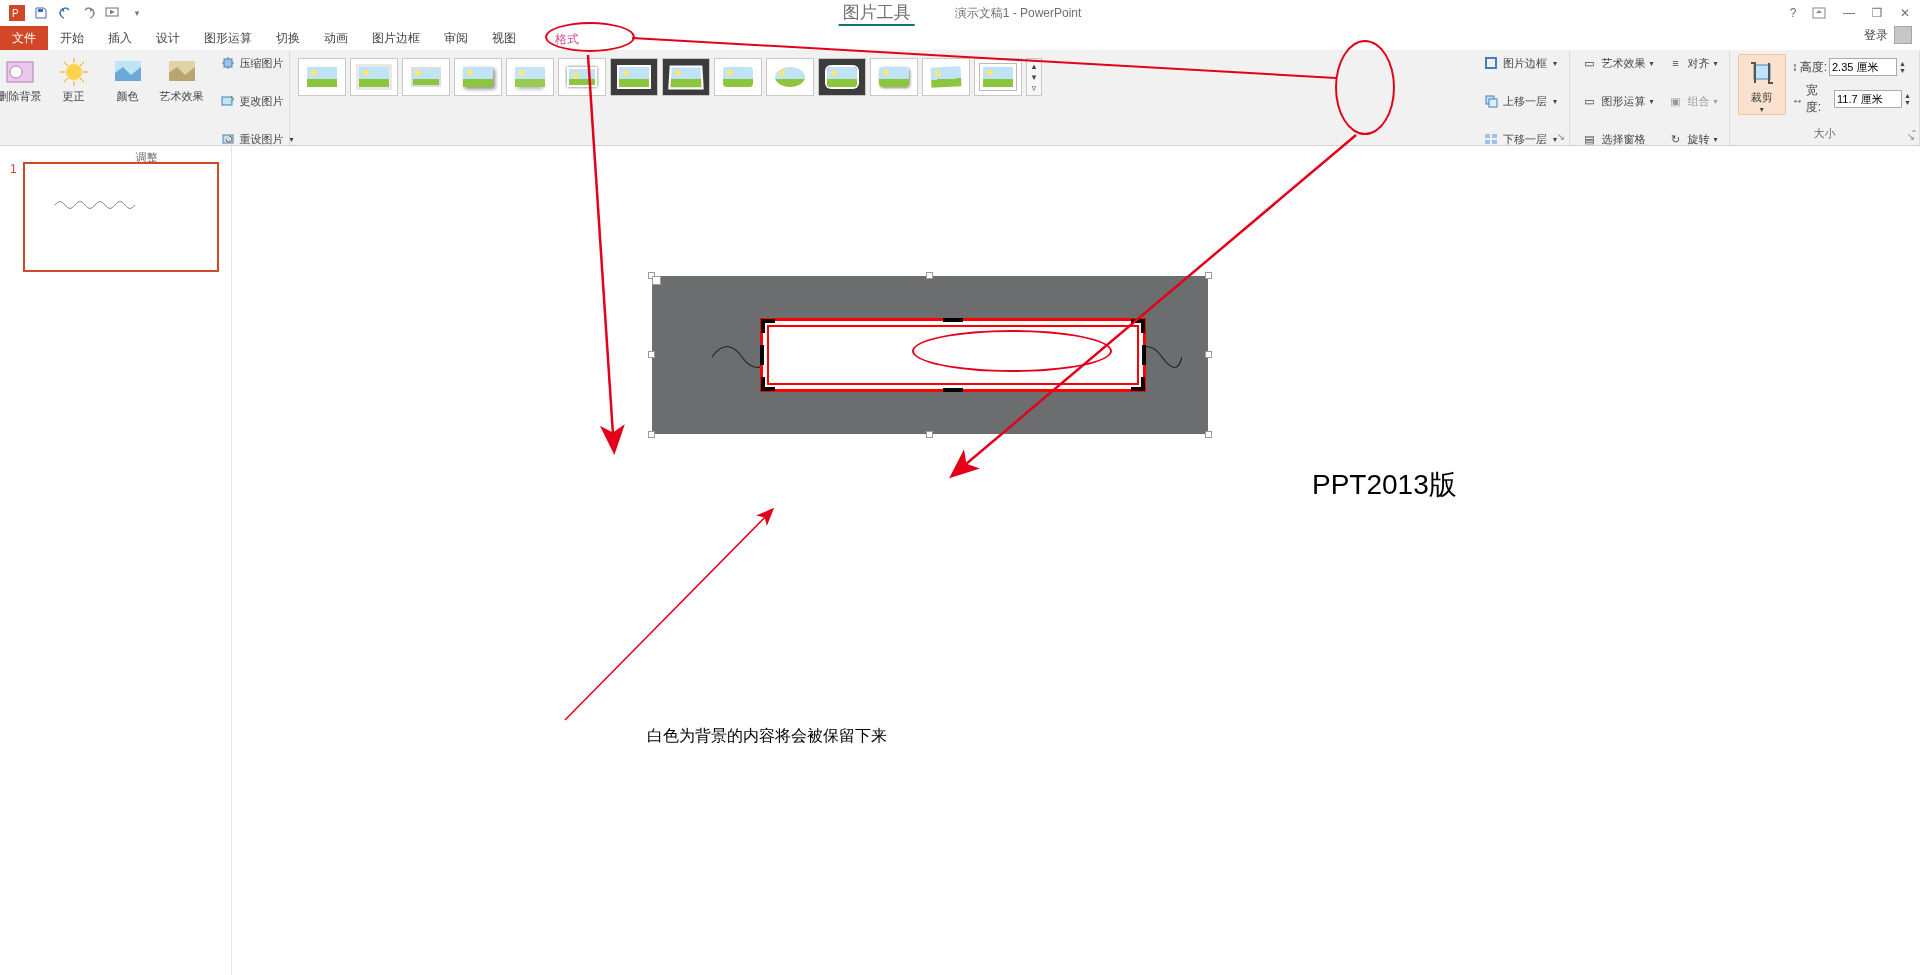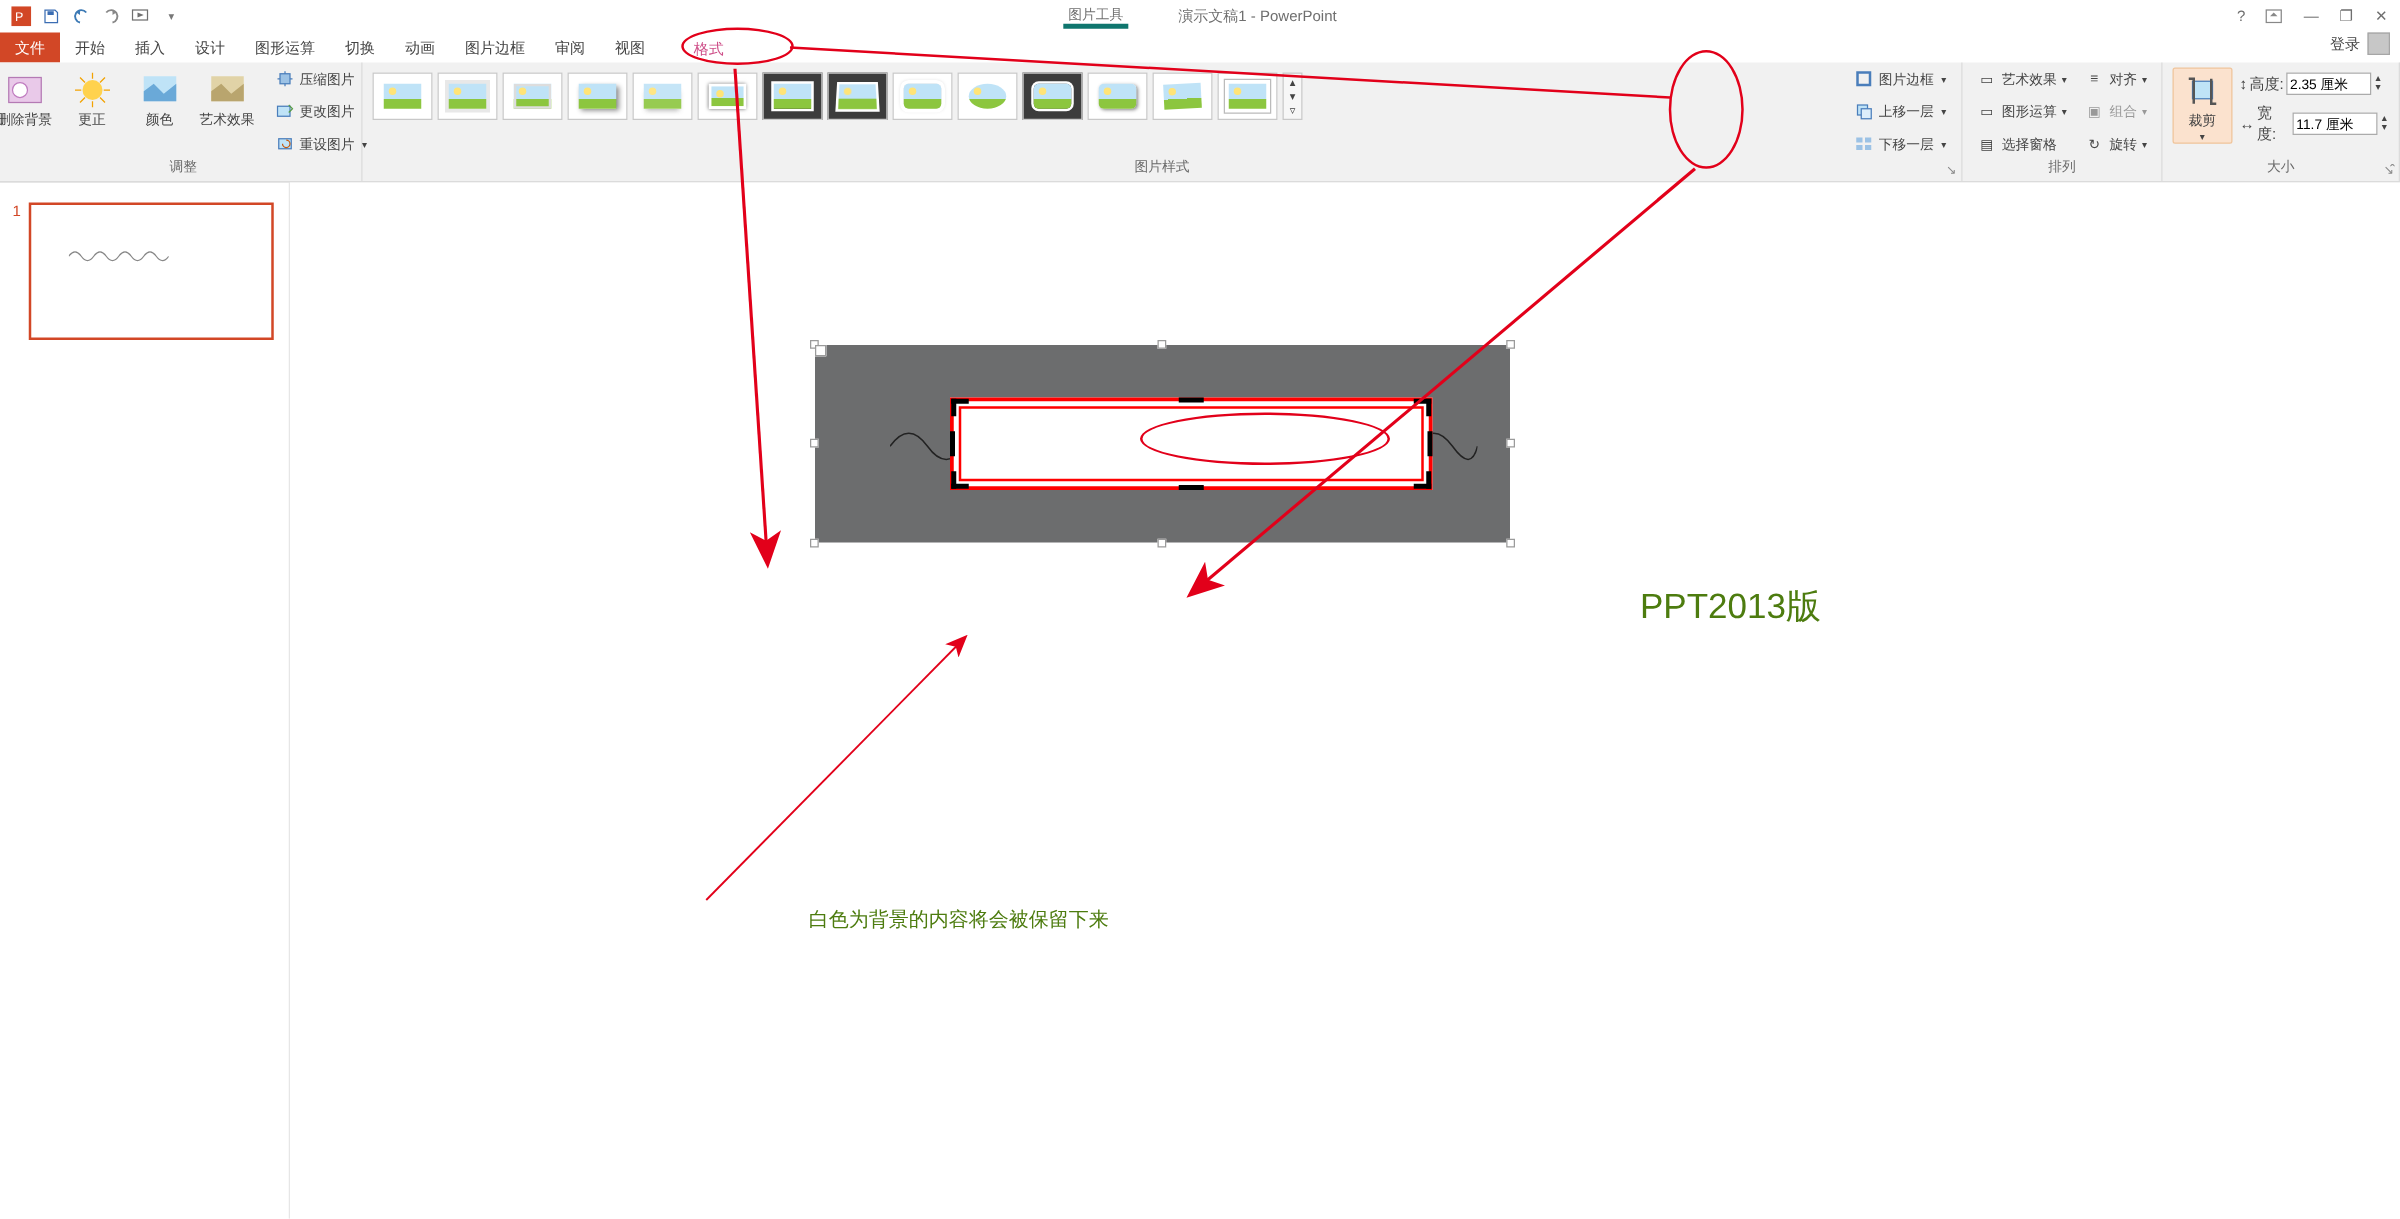--- a/index.html
+++ b/index.html
@@ -2,21 +2,21 @@
 <html><head>
 <meta charset="utf-8">
 <style>
 html,body{margin:0;padding:0;font-family:"Microsoft YaHei","Segoe UI",sans-serif;font-size:12px;color:#444;background:#fff;user-select:none;overflow:hidden;width:1920px;height:975px}
 *{box-sizing:border-box}
 
 .titlebar{height:26px;background:#fff;display:flex;align-items:center;padding:0 6px;position:relative}
 .qat{display:flex;gap:2px;align-items:center}
 .qat-btn{width:22px;height:22px;display:flex;align-items:center;justify-content:center;color:#555;border-radius:2px}
 .title-center{position:absolute;left:50%;transform:translateX(-50%);display:flex;align-items:center;gap:40px;color:#6f6f6f}
-.title-ctx{border-bottom:4px solid #0f766e;padding:0 4px;font-size:11px}
+.title-ctx{border-bottom:2px solid #0f766e;padding:0 4px;font-size:17px}
 .title-right{margin-left:auto;display:flex;gap:10px;align-items:center;color:#6f6f6f}
 .title-right .sysbtn{width:18px;text-align:center}
 
 .tabstrip{height:24px;background:#fff;display:flex;align-items:flex-end;position:relative}
 .tab{padding:0 12px;height:24px;line-height:24px;color:#444}
 .tab.file{background:#d24726;color:#fff}
 .tab.ctx{color:#ce4e88;border:1px solid transparent}
 .tab.active{color:#ce4e88}
 .login{position:absolute;right:8px;top:0;display:flex;align-items:center;gap:6px;color:#444}
 .login .avatar{width:18px;height:18px;background:#c7c7c7;border:1px solid #a6a6a6;display:inline-block}
@@ -24,21 +24,21 @@
 .ann-tab-ellipse{position:absolute;left:545px;top:22px;width:90px;height:30px;border:2px solid #e2001a;border-radius:50%;pointer-events:none;z-index:5}
 .ann-crop-ellipse{position:absolute;left:1335px;top:40px;width:60px;height:95px;border:2px solid #e2001a;border-radius:50%;pointer-events:none;z-index:5}
 
 .ribbon{height:96px;background:#f1f1f1;border-bottom:1px solid #d4d4d4;display:flex;align-items:stretch;padding-left:4px;position:relative}
 .group{display:flex;flex-direction:column;align-items:center;justify-content:space-between;padding:4px 8px 2px;border-right:1px solid #dcdcdc}
 .group .controls{display:flex;gap:6px;align-items:flex-start;flex:1}
 .group .label{font-size:11px;color:#6a6a6a;padding:2px 0}
 .bigbtn{display:flex;flex-direction:column;align-items:center;gap:2px;width:48px;padding-top:2px}
 .bigbtn .ico{width:32px;height:32px;display:flex;align-items:center;justify-content:center}
 .bigbtn small{font-size:11px;text-align:center;line-height:1.1}
-.stackbtns{display:flex;flex-direction:column;gap:8px}
+.stackbtns{display:flex;flex-direction:column;gap:20px}
 .smallbtn{display:flex;align-items:center;gap:4px;padding:1px 4px;font-size:11px;white-space:nowrap}
 .smallbtn .mico{width:16px;height:16px;display:flex;align-items:center;justify-content:center}
 .gallery{display:flex;gap:4px;align-items:center;padding:4px 0}
 .galitem{width:48px;height:38px;border:1px solid #c8c8c8;background:#fff;display:flex;align-items:center;justify-content:center}
 .galitem .pic{width:30px;height:20px;background:linear-gradient(to bottom,#bfe3f7 60%,#8cc63f 60%);position:relative}
 .galitem .pic::after{content:"";position:absolute;left:4px;top:3px;width:6px;height:6px;background:#ffe477;border-radius:50%}
 .galitem.dark{background:#3c3c3c}
 .galitem.dark .pic{box-shadow:0 0 0 2px #fff}
 .galitem.oval .pic{border-radius:50%}
 .galitem.frame .pic{box-shadow:0 0 0 3px #e8e8e8}
@@ -59,21 +59,21 @@
 .thumb-wave{position:absolute;left:30px;top:34px;width:80px}
 .canvas{flex:1;background:#fff;position:relative}
 .obj{position:absolute;left:420px;top:130px;width:556px;height:158px;background:#6c6d6e}
 .obj::before,.obj::after{content:"";position:absolute;width:7px;height:7px;background:#fff;border:1px solid #9b9b9b}
 .handle{position:absolute;width:7px;height:7px;background:#fff;border:1px solid #9b9b9b}
 .crop-area{position:absolute;left:108px;top:42px;width:386px;height:74px;background:#fff;border:3px solid #ff0000}
 .crop-inner{position:absolute;left:4px;top:4px;right:4px;bottom:4px;border:2px solid #ff0000}
 .crop-mark{position:absolute;background:#000}
 .wave-svg{position:absolute;left:60px;top:60px;width:470px;height:42px}
 .ann-mid-ellipse{position:absolute;left:260px;top:54px;width:200px;height:42px;border:2px solid #e2001a;border-radius:50%}
-.ann-text{position:absolute;color:#4d7c0f;font-size:16px}
+.ann-text{position:absolute;color:#000000;font-size:16px}
 .ann-big{font-size:28px}
 svg{display:block}
 .arrow{position:absolute;pointer-events:none;z-index:4}
 </style>
 </head>
 <body>
 
 <div class="titlebar">
   <div class="qat">
     <div class="qat-btn">

